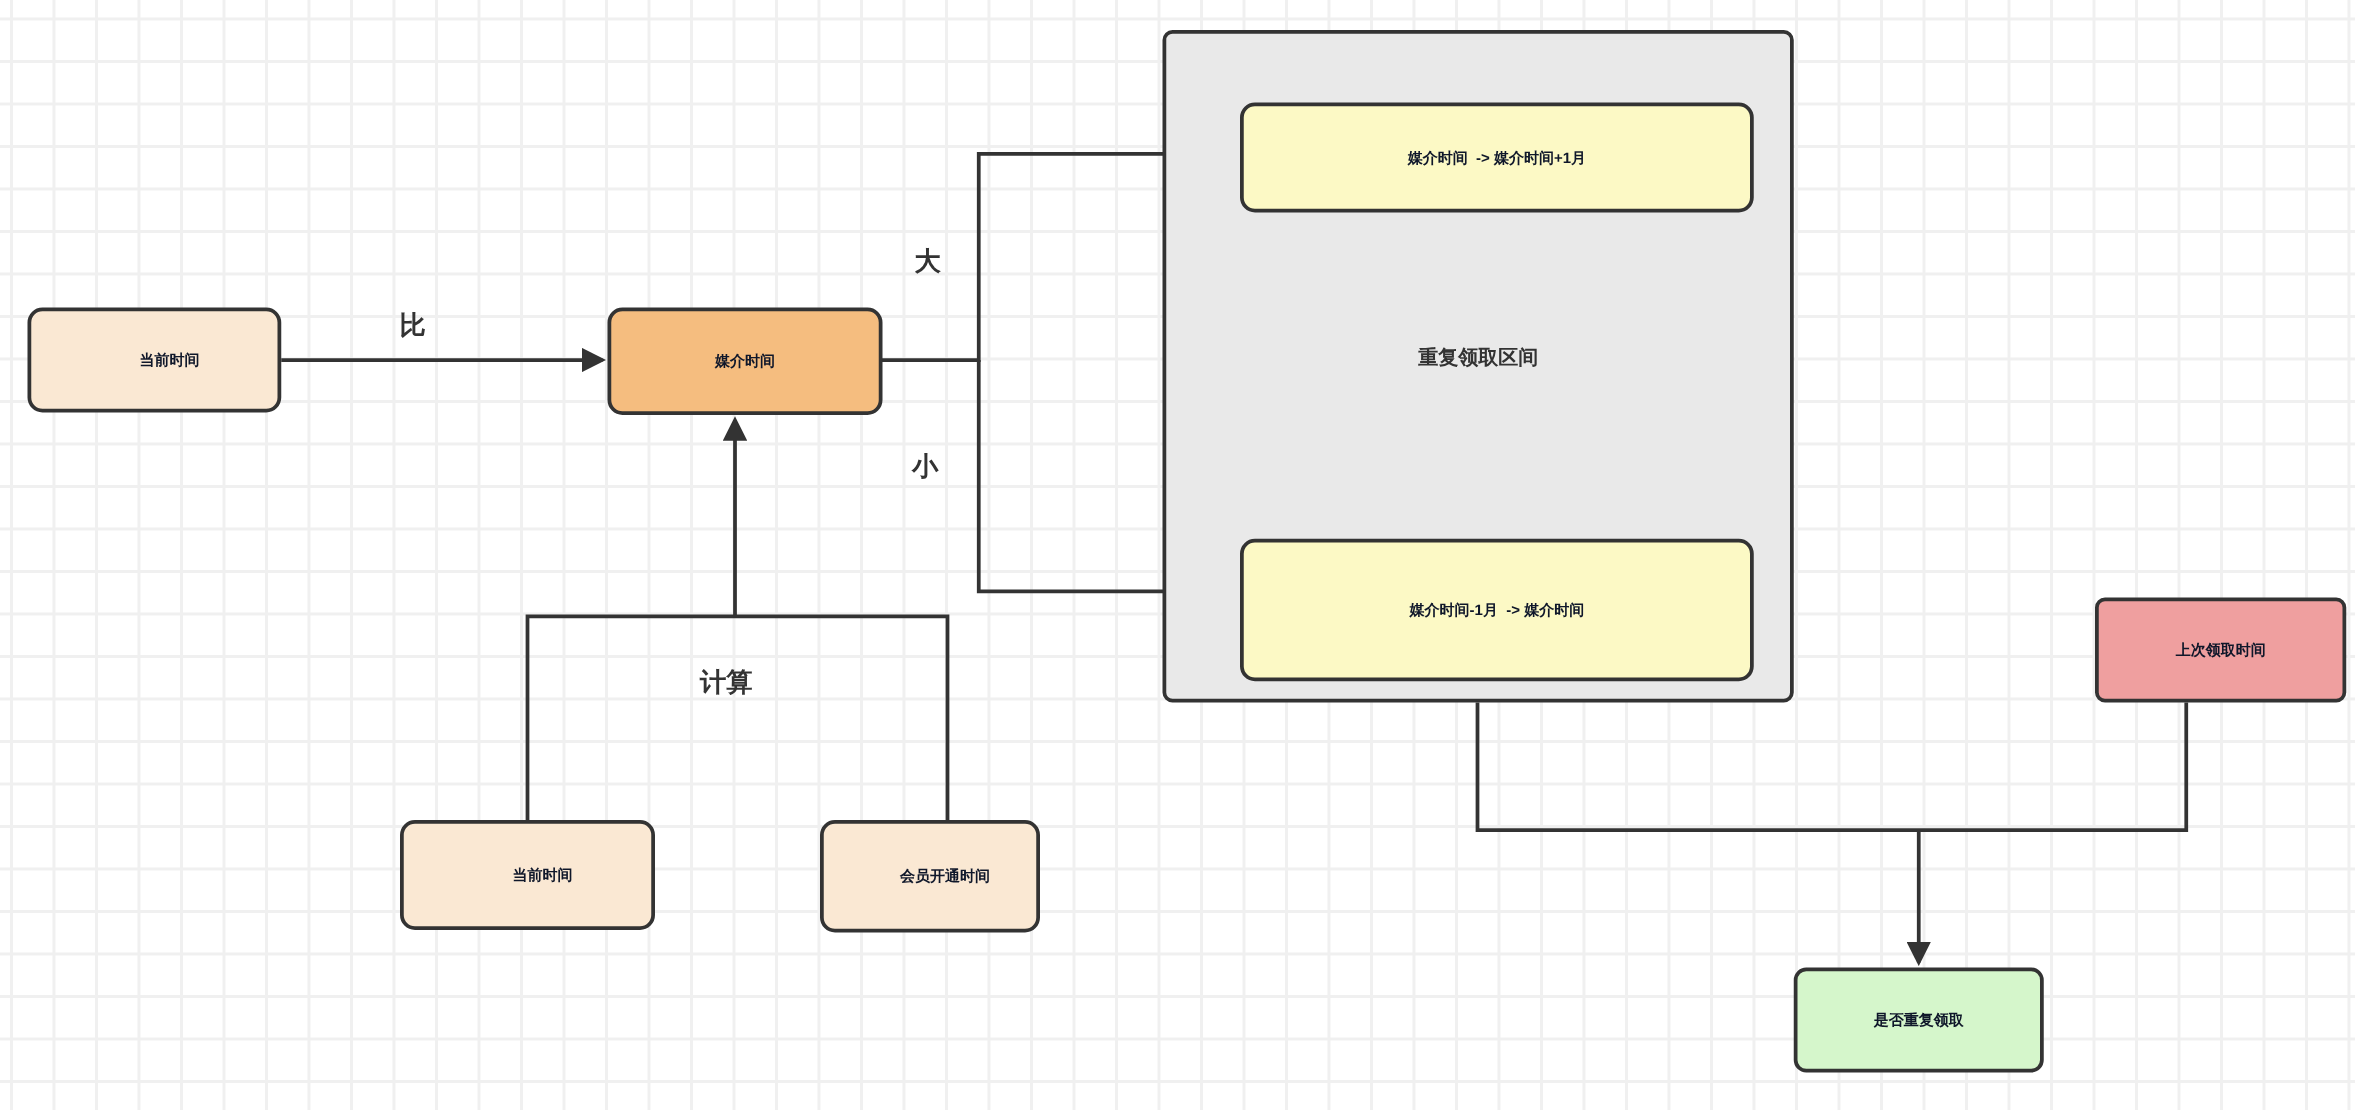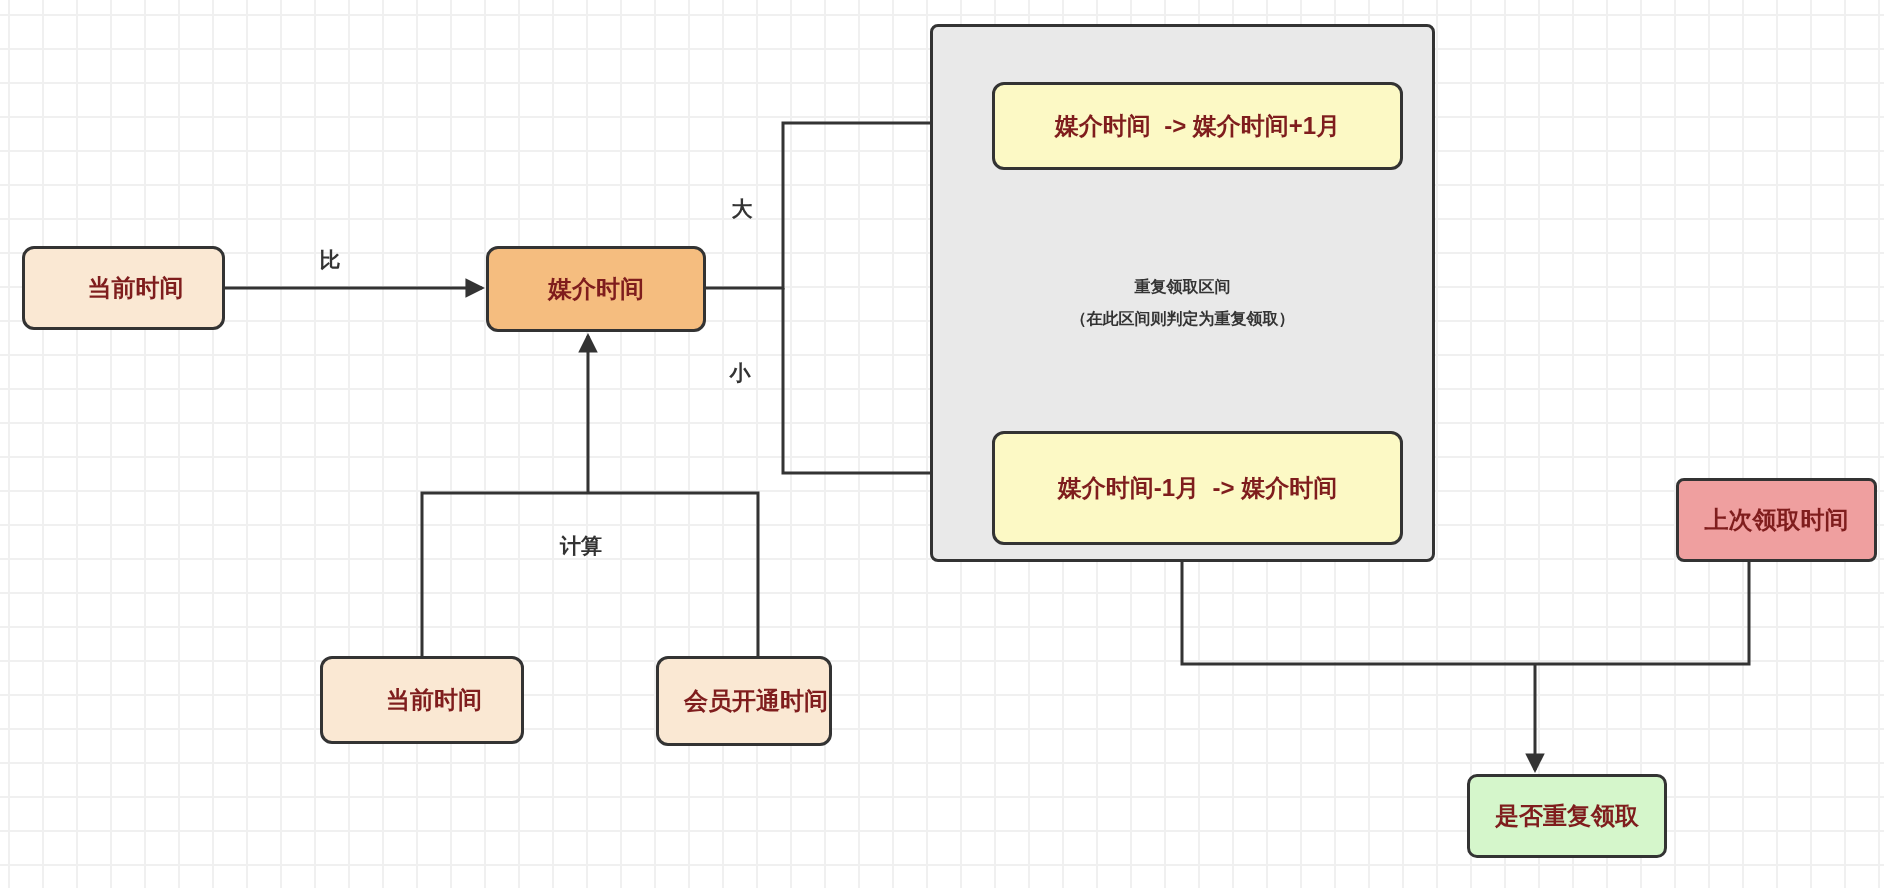--- a/index.html
+++ b/index.html
@@ -7,28 +7,28 @@
     font-family:"Liberation Sans","DejaVu Sans",sans-serif; }
   .canvas { position:relative; width:1884px; height:888px;
     background-color:#ffffff;
     background-image:
       linear-gradient(to right, #f0f0f0 2px, transparent 2px),
       linear-gradient(to bottom, #f0f0f0 2px, transparent 2px);
     background-size:34px 34px; background-position:8px 14px; }
   .edges { position:absolute; left:0; top:0; }
   .edge { fill:none; stroke:#333333; stroke-width:3; stroke-linejoin:miter; }
   .node { position:absolute; display:flex; align-items:center; justify-content:center;
-    border:3px solid #333333; border-radius:12px; color:#7f1d1d;
-    font-weight:700; font-size:24px; }
+    border:3px solid #333333; border-radius:12px; color:#0f172a;
+    font-weight:700; font-size:12px; }
   .node-label { white-space:pre; text-align:center; }
   .peach  { background:#FAE8D3;padding-left:24px; }
   .orange { background:#F5BD7F; }
   .yellow { background:#FCF9C5; }
   .red    { background:#EF9F9F; border-radius:8px;margin-left:28px; }
-  .green  { background:#D5F6CB; border-radius:10px;margin-left:32px; }
+  .green  { background:#D5F6CB; border-radius:10px; }
   .container-box { position:absolute; background:#E9E9E9; border:3px solid #333333;
     border-radius:8px; }
   .container-title { position:absolute; left:0; top:244px; width:100%; text-align:center;
     font-weight:700; font-size:16px; color:#333333; line-height:32px; }
   .edge-label { position:absolute; transform:translate(-50%,-50%);
     font-weight:700; font-size:21px; color:#333333; white-space:nowrap; }
 </style>
 </head>
 <body>
 
@@ -53,21 +53,20 @@
     <span class="node-label">当前时间</span>
   </div>
 
   <div class="node orange" style="left:486px;top:246px;width:220px;height:86px;">
     <span class="node-label">媒介时间</span>
   </div>
 
   <div class="container-box" style="left:930px;top:24px;width:505px;height:538px;">
     <div class="container-title">
       <div>重复领取区间</div>
-      <div>（在此区间则判定为重复领取）</div>
     </div>
     <div class="node yellow" style="left:59px;top:55px;width:411px;height:88px;">
       <span class="node-label">媒介时间  -&gt; 媒介时间+1月</span>
     </div>
     <div class="node yellow" style="left:59px;top:404px;width:411px;height:114px;">
       <span class="node-label">媒介时间-1月  -&gt; 媒介时间</span>
     </div>
   </div>
 
   <div class="node peach" style="left:320px;top:656px;width:204px;height:88px;">

